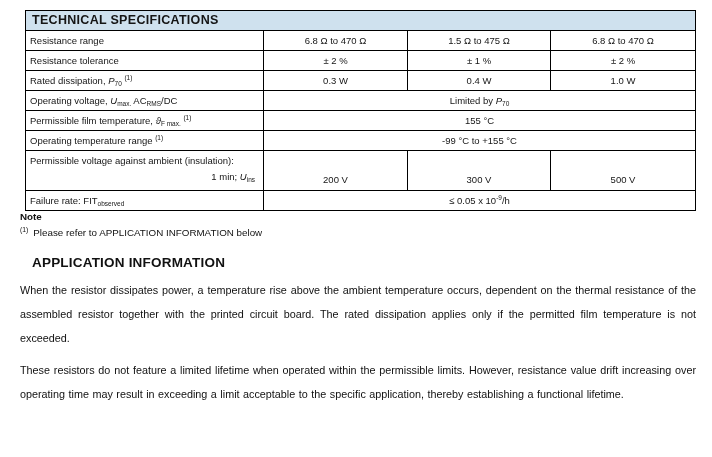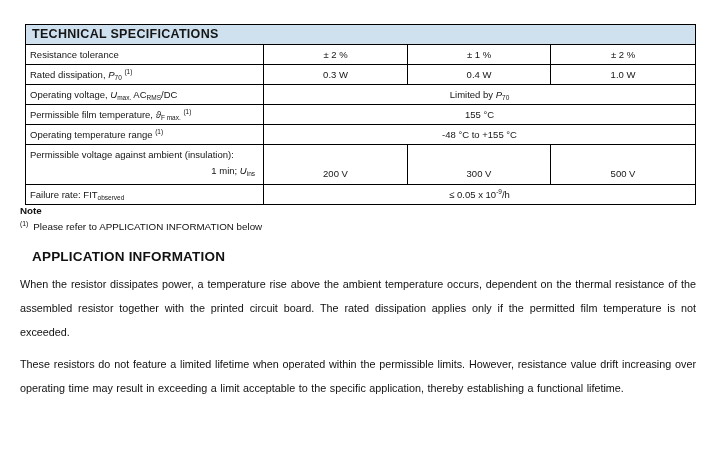--- a/index.html
+++ b/index.html
@@ -9,21 +9,21 @@
     width: 712px;
     height: 457px;
     overflow: hidden;
     font-family: "Liberation Sans", "DejaVu Sans", sans-serif;
     color: #111;
   }
   .page {
     position: relative;
     width: 712px;
     height: 457px;
-    padding: 24px 16px 0 20px;
+    padding: 10px 16px 0 20px;
     box-sizing: border-box;
   }
   
   table.spec-table {
     border-collapse: collapse;
     table-layout: fixed;
     width: 670px;
     margin-left: 5px;
     font-size: 9.5px;
     color: #151515;
@@ -98,20 +98,26 @@
       <col style="width:144px">
       <col style="width:143px">
       <col style="width:145px">
     </colgroup>
     <tbody>
       <tr class="title-row">
         <td colspan="4">TECHNICAL SPECIFICATIONS</td>
       </tr>
 
         <tr>
+          <td class="label">Resistance range</td>
+          <td class="val">6.8 Ω to 470 Ω</td>
+          <td class="val">1.5 Ω to 475 Ω</td>
+          <td class="val">6.8 Ω to 470 Ω</td>
+        </tr>
+        <tr>
           <td class="label">Resistance tolerance</td>
           <td class="val">± 2 %</td>
           <td class="val">± 1 %</td>
           <td class="val">± 2 %</td>
         </tr>
         <tr>
           <td class="label">Rated dissipation, <i>P</i><sub>70</sub> <sup>(1)</sup></td>
           <td class="val">0.3 W</td>
           <td class="val">0.4 W</td>
           <td class="val">1.0 W</td>
@@ -119,21 +125,21 @@
         <tr>
           <td class="label">Operating voltage, <i>U</i><sub>max.</sub> AC<sub>RMS</sub>/DC</td>
           <td class="val" colspan="3">Limited by <i>P</i><sub>70</sub></td>
         </tr>
         <tr>
           <td class="label">Permissible film temperature, <i>ϑ</i><sub>F max.</sub> <sup>(1)</sup></td>
           <td class="val" colspan="3">155 °C</td>
         </tr>
         <tr>
           <td class="label">Operating temperature range <sup>(1)</sup></td>
-          <td class="val" colspan="3">-48 °C to +155 °C</td>
+          <td class="val" colspan="3">-99 °C to +155 °C</td>
         </tr>
         <tr class="tall">
           <td class="label">Permissible voltage against ambient (insulation):<div class="label2">1 min; <i>U</i><sub>ins</sub></div></td>
           <td class="val">200 V</td>
           <td class="val">300 V</td>
           <td class="val">500 V</td>
         </tr>
         <tr>
           <td class="label">Failure rate: FIT<sub>observed</sub></td>
           <td class="val" colspan="3">≤ 0.05 x 10<sup>-9</sup>/h</td>

